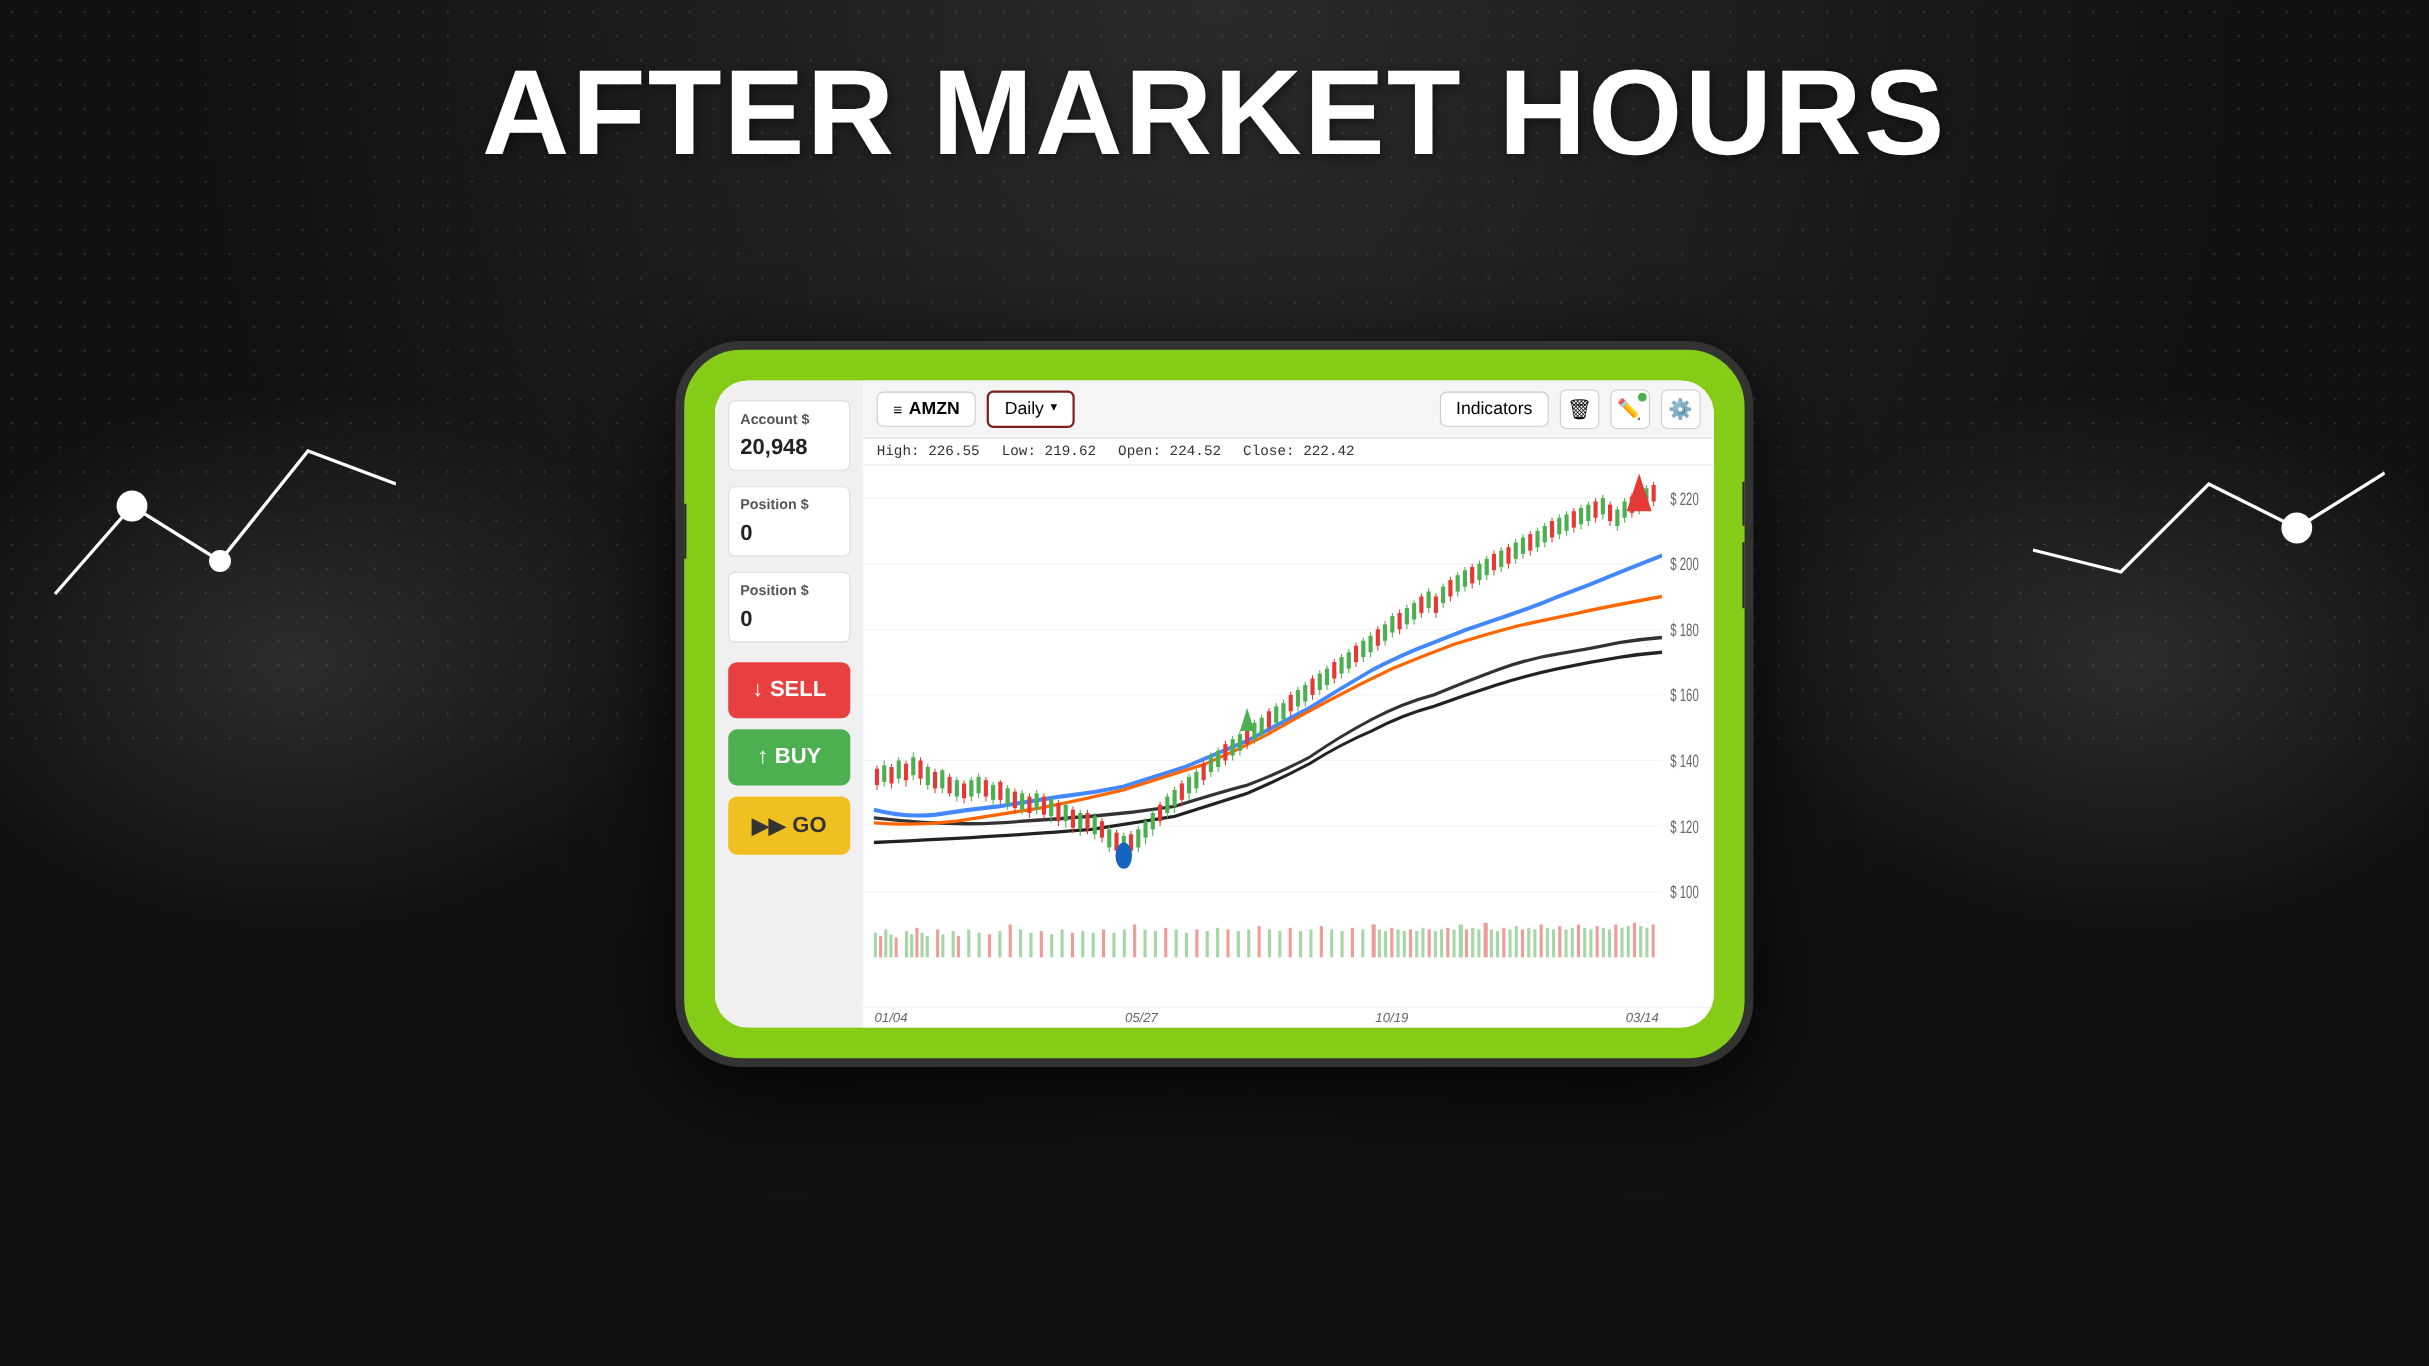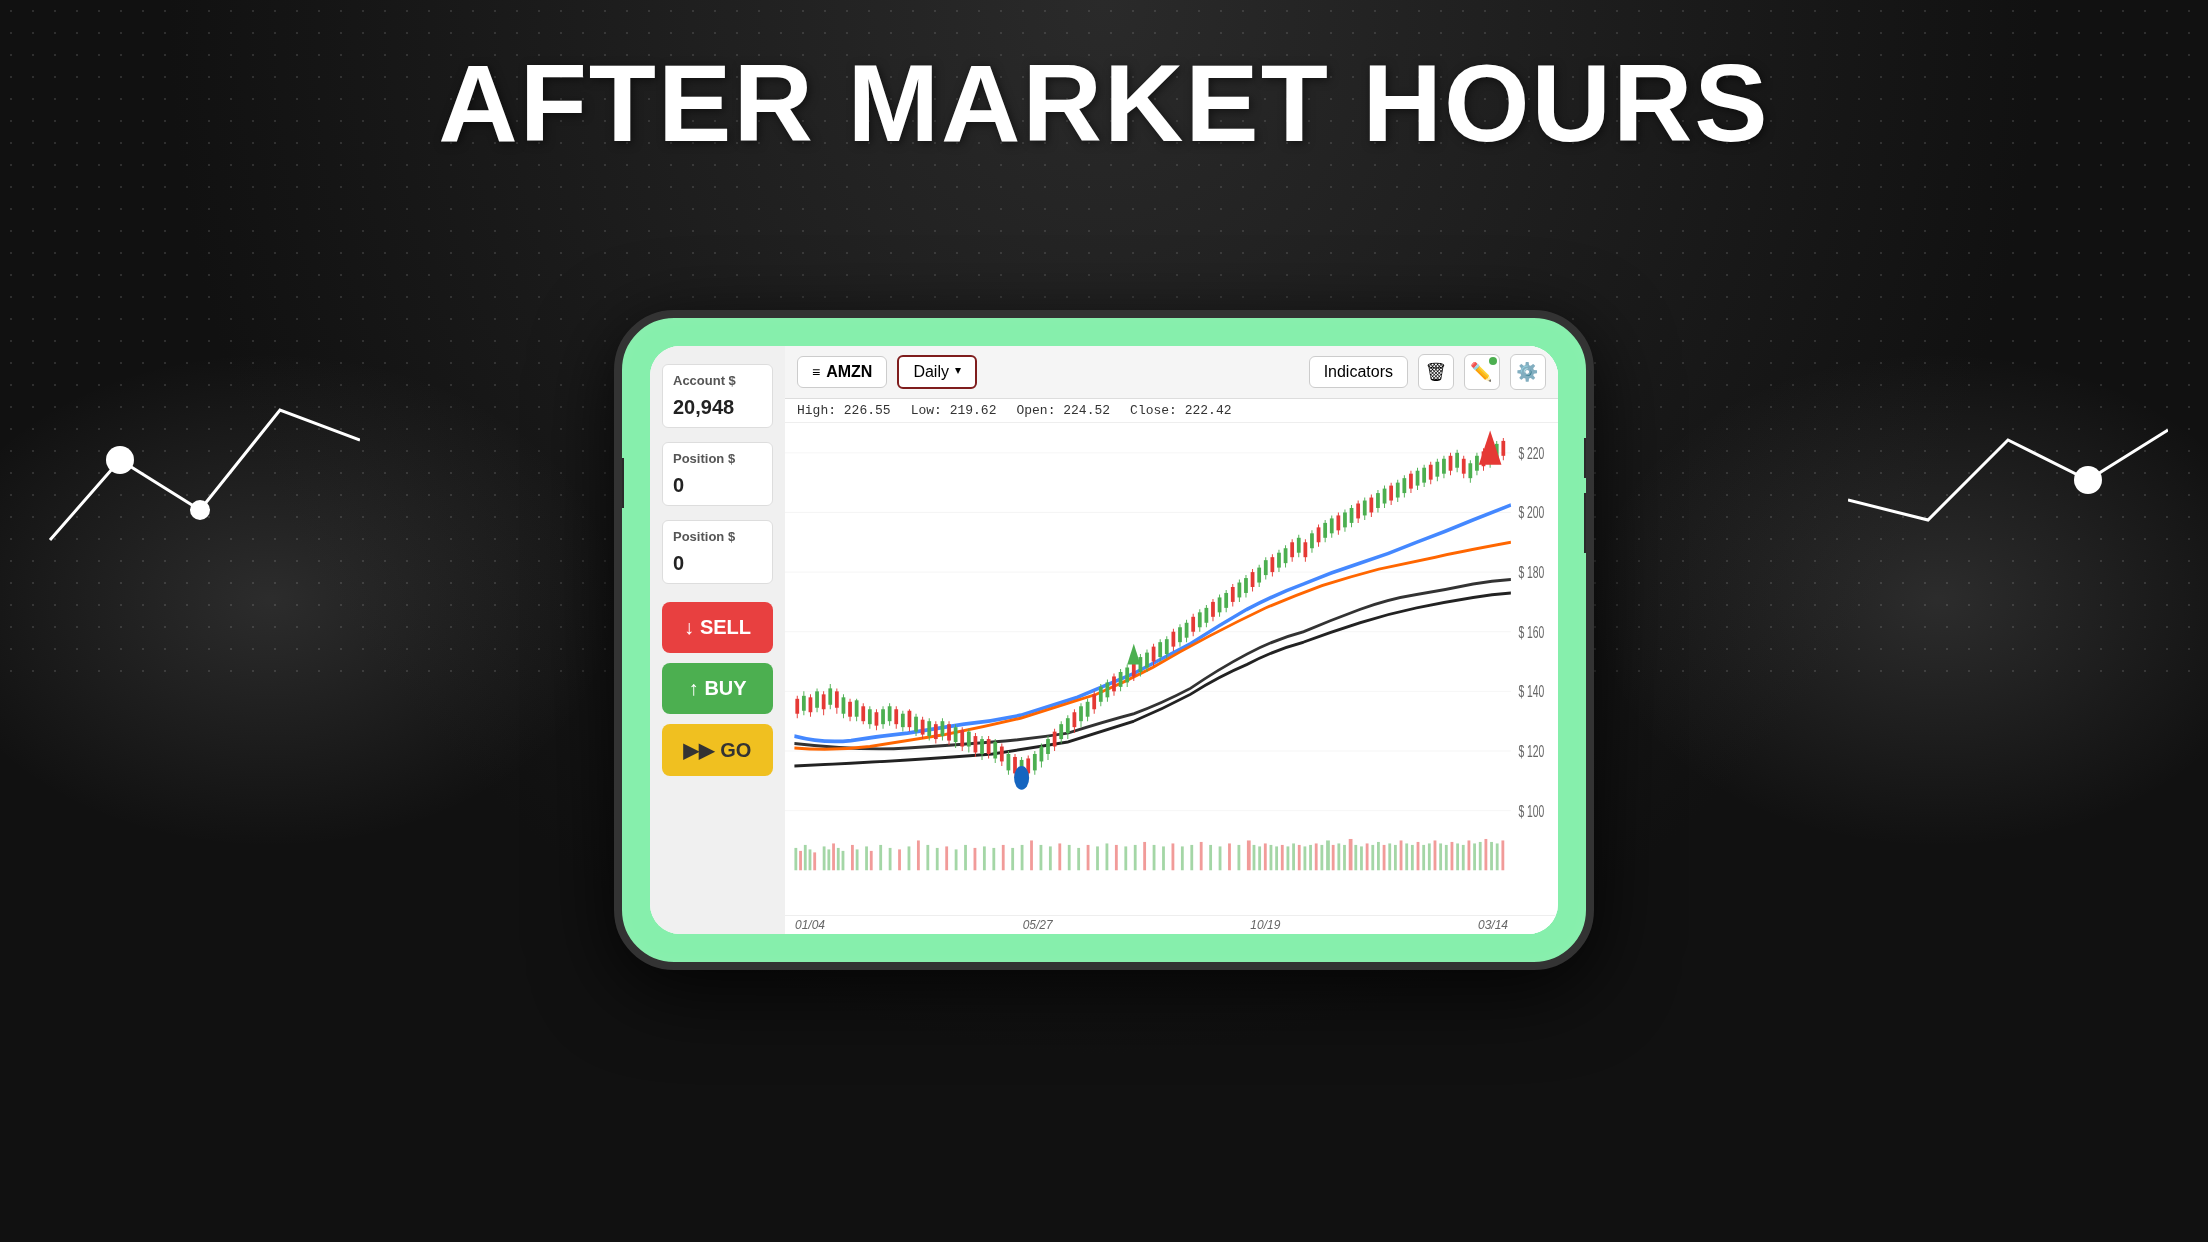--- a/index.html
+++ b/index.html
@@ -89,21 +89,21 @@
       left: 50%;
       transform: translateX(-50%);
       width: 980px;
       height: 660px;
       z-index: 20;
     }
 
     .phone-outer {
       width: 100%;
       height: 100%;
-      background: #86efac;
+      background: #84cc16;
       border-radius: 60px;
       border: 8px solid #333;
       box-shadow: 0 20px 80px rgba(0,0,0,0.8), inset 0 0 20px rgba(255,255,255,0.05);
       position: relative;
       overflow: hidden;
       padding-left: 48px;
     }
 
     
     .phone-screen {

